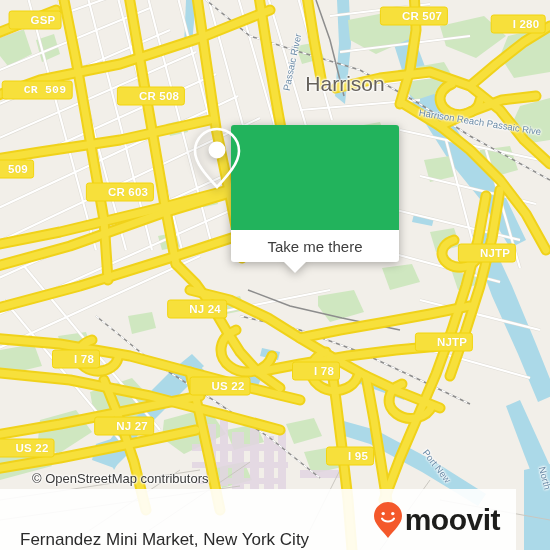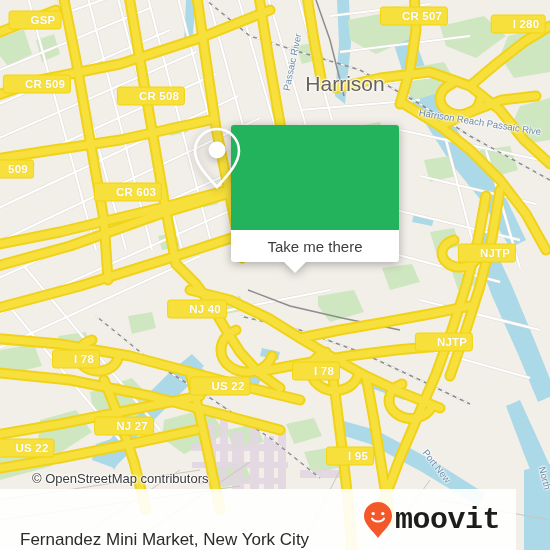--- a/index.html
+++ b/index.html
@@ -81,21 +81,21 @@
   .footer{
     position:absolute;left:0;top:489px;width:516px;height:61px;
     background:rgba(255,255,255,.90);
     display:flex;align-items:flex-end;
   }
   .footer-title{
     margin-left:20px;font-size:17px;color:#2b2b2b;white-space:nowrap;
   }
   .brand{
     position:absolute;right:16px;top:50%;transform:translateY(-50%);
-    display:flex;align-items:center;font-family:Liberation Mono, monospace;
+    display:flex;align-items:center;
   }
   .brand-word{
     font-size:30px;font-weight:bold;color:#1d1d1b;letter-spacing:-.5px;
     margin-left:2px;line-height:1;
   }
 </style>
 </head>
 <body>
 
 <div id="app">
@@ -379,25 +379,25 @@
         <div class="water-label" style="left: 480px; top: 122px; transform: translate(-50%, -50%) rotate(9deg);">Harrison Reach Passaic Rive</div>
         <div class="water-label" style="left: 437px; top: 466px; transform: translate(-50%, -50%) rotate(52deg);">Port New</div>
         <div class="water-label" style="left: 545px; top: 478px; transform: translate(-50%, -50%) rotate(76deg);">North</div>
       </div>
 
     <div id="shield-layer">
         <div class="shield" style="left: 35px; top: 20px;">GSP</div>
         <div class="shield" style="left: 414px; top: 16px;">CR 507</div>
         <div class="shield" style="left: 518px; top: 24px;">I 280</div>
         <div class="shield" style="left: 151px; top: 84px; margin-top: 12px;">CR 508</div>
-        <div class="shield" style="left: 37px; top: 84px;">CR 509</div>
+        <div class="shield" style="left: 37px; top: 90px; font-family: Liberation Mono, monospace;">CR 509</div>
         <div class="shield" style="left: 10px; top: 169px;">509</div>
-        <div class="shield" style="left: 120px; top: 192px; margin-left: 8px;">CR 603</div>
+        <div class="shield" style="left: 120px; top: 192px;">CR 603</div>
         <div class="shield" style="left: 487px; top: 253px;">NJTP</div>
-        <div class="shield" style="left: 197px; top: 309px;">NJ 40</div>
+        <div class="shield" style="left: 197px; top: 309px;">NJ 24</div>
         <div class="shield" style="left: 444px; top: 342px;">NJTP</div>
         <div class="shield" style="left: 76px; top: 359px;">I 78</div>
         <div class="shield" style="left: 316px; top: 371px;">I 78</div>
         <div class="shield" style="left: 220px; top: 386px;">US 22</div>
         <div class="shield" style="left: 124px; top: 426px;">NJ 27</div>
         <div class="shield" style="left: 24px; top: 448px;">US 22</div>
         <div class="shield" style="left: 350px; top: 456px;">I 95</div>
       </div>
 
     <div class="popup">

